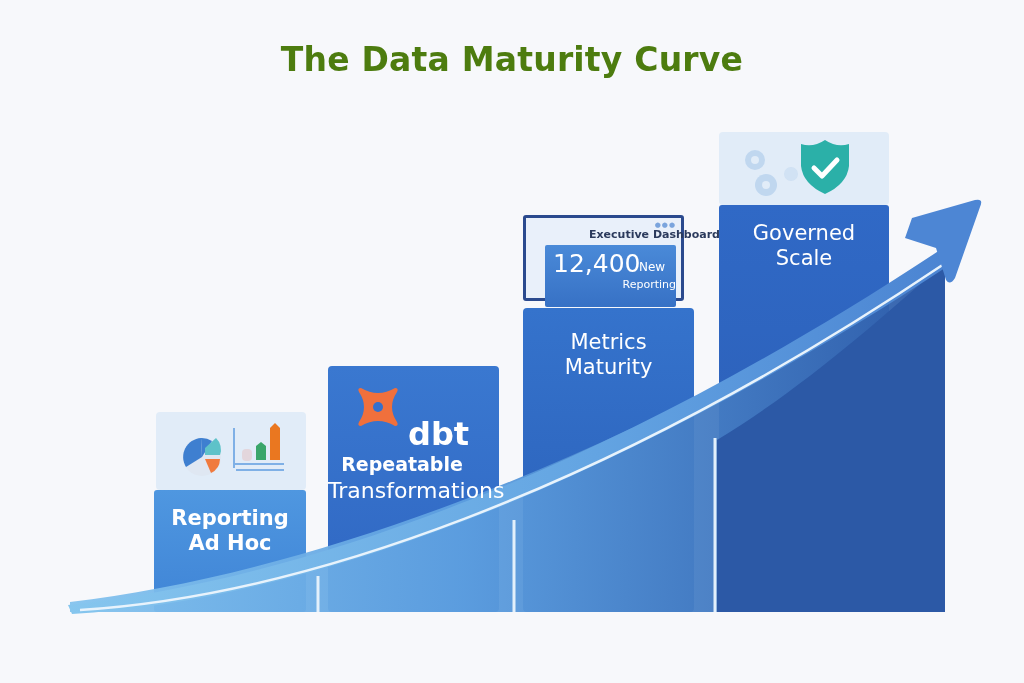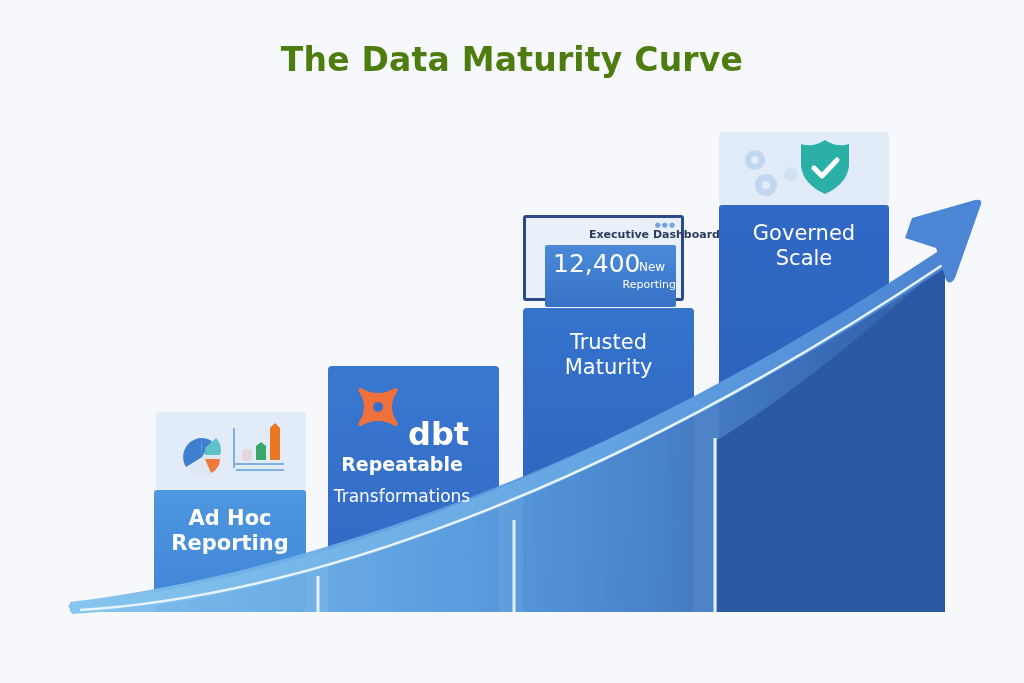--- a/index.html
+++ b/index.html
@@ -79,47 +79,47 @@
     <path d="M49,47 L64,47 A16,16 0 0 1 55,61 Z" fill="#f07a3e"></path>
     <line x1="78" y1="16" x2="78" y2="56" stroke="#7fb0e6" stroke-width="2"></line>
     <line x1="78" y1="52" x2="128" y2="52" stroke="#7fb0e6" stroke-width="2"></line>
     <line x1="80" y1="58" x2="128" y2="58" stroke="#7fb0e6" stroke-width="2"></line>
     <rect x="86" y="37" width="10" height="12" rx="4" fill="#e3d6dc"></rect>
     <path d="M100,48 L100,34 L105,30 L110,34 L110,48 Z" fill="#3aa66a"></path>
     <path d="M114,48 L114,16 L119,11 L124,16 L124,48 Z" fill="#ea7720"></path>
   </svg>
 </div>
 <div class="label" style="left:154px;top:506px;width:152px;font-size:21px;font-weight:bold;">
+  <div>Reporting</div>
   <div>Ad Hoc</div>
-  <div>Reporting</div>
 </div>
 
 <div style="position:absolute;left:355px;top:384px;width:120px;height:46px;">
   <svg width="46" height="46" style="position:absolute;left:0;top:0;">
     <path d="M6,4 Q23,14 40,4 Q44,4 42,8 Q32,23 42,38 Q44,42 40,42 Q23,32 6,42 Q2,42 4,38 Q14,23 4,8 Q2,4 6,4 Z" fill="#f0703c"></path>
     <circle cx="23" cy="23" r="5" fill="#3470cc"></circle>
   </svg>
   <span style="position:absolute;left:53px;top:2px;color:#fff;font-size:32px;font-weight:bold;margin-top:29px;">dbt</span>
 </div>
 <div class="label" style="left:328px;top:453px;width:148px;">
   <div style="font-size:19px;font-weight:bold;">Repeatable</div>
-  <div style="font-size:17px;margin-top:10px;">Transformations</div>
+  <div style="font-size:22px;margin-top:2px;">Transformations</div>
 </div>
 
 <div class="dash">
   <span class="dots">●●●</span>
   <div class="dash-title">Executive Dashboard</div>
   <div class="dash-kpi">
     <span class="dash-num">12,400</span>
     <span class="dash-new">New</span>
     <span class="dash-sub">Reporting</span>
   </div>
 </div>
 <div class="label" style="left:523px;top:330px;width:171px;font-size:21px;">
-  <div>Trusted</div>
+  <div>Metrics</div>
   <div>Maturity</div>
 </div>
 
 <div class="icon-panel" style="left:719px;top:132px;width:170px;height:73px;">
   <svg width="170" height="73">
     <g fill="#b8d2ee" opacity="0.8">
       <circle cx="36" cy="28" r="10"></circle>
         <circle cx="47" cy="53" r="11"></circle>
       <circle cx="36" cy="28" r="4" fill="#e1ecf8"></circle>
         <circle cx="47" cy="53" r="4" fill="#e1ecf8"></circle>

